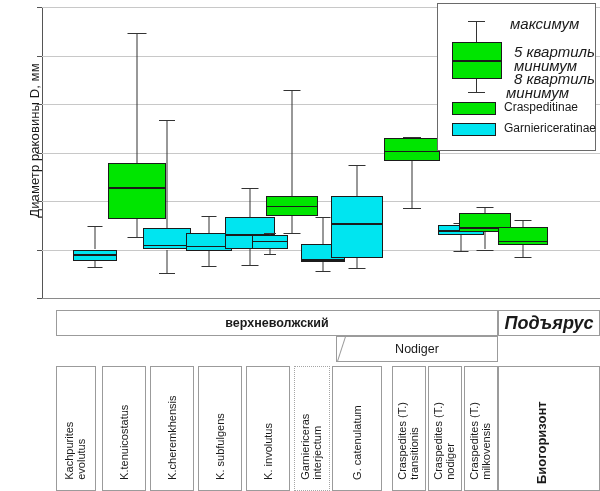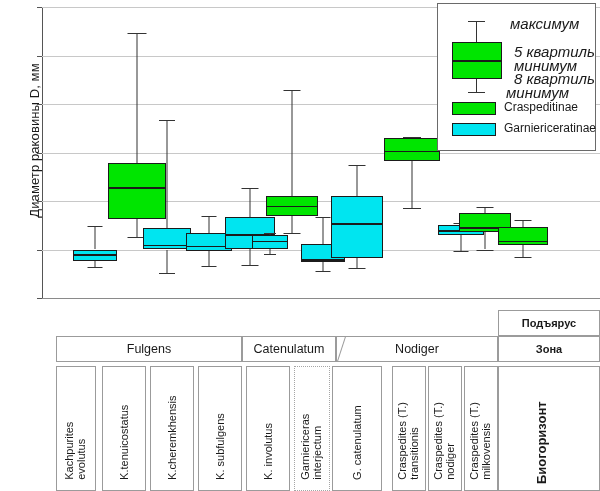--- a/index.html
+++ b/index.html
@@ -44,21 +44,21 @@
       border:1px solid #9b9b9b;display:flex;align-items:center;justify-content:center;}
   .cell span{font-size:12.5px;text-align:center;line-height:1.12;}
   .cell.bold span{font-weight:bold;}
   .vcell{position:absolute;box-sizing:border-box;background:#fff;
       border:1px solid #9b9b9b;overflow:hidden;}
   .vcell.dotted{border:1px dotted #a5a5a5;}
   .vcell .vt{position:absolute;left:50%;bottom:4px;transform-origin:left bottom;
       transform:rotate(-90deg);white-space:nowrap;font-size:11px;line-height:1.08;
       text-align:left;}
   .vcell .vt.ctr{bottom:6px;}
-  .rightcol span{font-weight:bold;font-size:11px;}
+  .rightcol span{font-weight:bold;font-size:18px;font-style:italic;}
   #biohorizon .vt{font-weight:bold;font-size:13px;}
   #slash{position:absolute;width:1px;height:26px;background:#9b9b9b;
       transform:rotate(18deg);transform-origin:center;}
 </style>
 </head>
 <body>
 
 <div id="chart-area">
 
   <div id="y-axis-title">Диаметр раковины D, мм</div>
@@ -207,37 +207,31 @@
 
     <div class="lg-swatch" style="left:14px;top:98px;background:#00e500;"></div>
     <div class="lg-name" style="left:66px;top:96px;">Craspeditinae</div>
 
     <div class="lg-swatch" style="left:14px;top:119px;background:#00e5f0;"></div>
     <div class="lg-name" style="left:66px;top:117px;">Garniericeratinae</div>
   </div>
 </div>
 
 <div id="strat">
+  <div class="cell bold" id="substage-cell" style="left:0;top:0;width:442px;height:26px;">
+    <span>верхневолжский</span>
+    </div>
   <div class="cell bold rightcol" style="left:442px;top:0;width:102px;height:26px;">
     <span>Подъярус</span>
     </div>
 
-  <div class="cell" style="left:0;top:26px;width:186px;height:26px;">
-    <span>Fulgens</span>
-    </div>
-  <div class="cell" style="left:186px;top:26px;width:94px;height:26px;">
-    <span>Catenulatum</span>
-    </div>
   <div class="cell" style="left:280px;top:26px;width:162px;height:26px;">
     <span>Nodiger</span>
     </div>
   <div id="slash" style="left:285px;top:26px;"></div>
-  <div class="cell bold rightcol" style="left:442px;top:26px;width:102px;height:26px;">
-    <span>Зона</span>
-    </div>
 
   <div id="bio-host">
       <div class="vcell" style="left: 0px; top: 56px; width: 40px; height: 125px;">
         <div class="vt" style="transform: rotate(-90deg) translateX(6px); left: 31px;">Kachpurites<br>evolutus</div>
       </div>
       <div class="vcell" style="left: 46px; top: 56px; width: 44px; height: 125px;">
         <div class="vt" style="transform: rotate(-90deg) translateX(6px); left: 28px;">K.tenuicostatus</div>
       </div>
       <div class="vcell" style="left: 94px; top: 56px; width: 44px; height: 125px;">
         <div class="vt" style="transform: rotate(-90deg) translateX(6px); left: 28px;">K.cheremkhensis</div>

